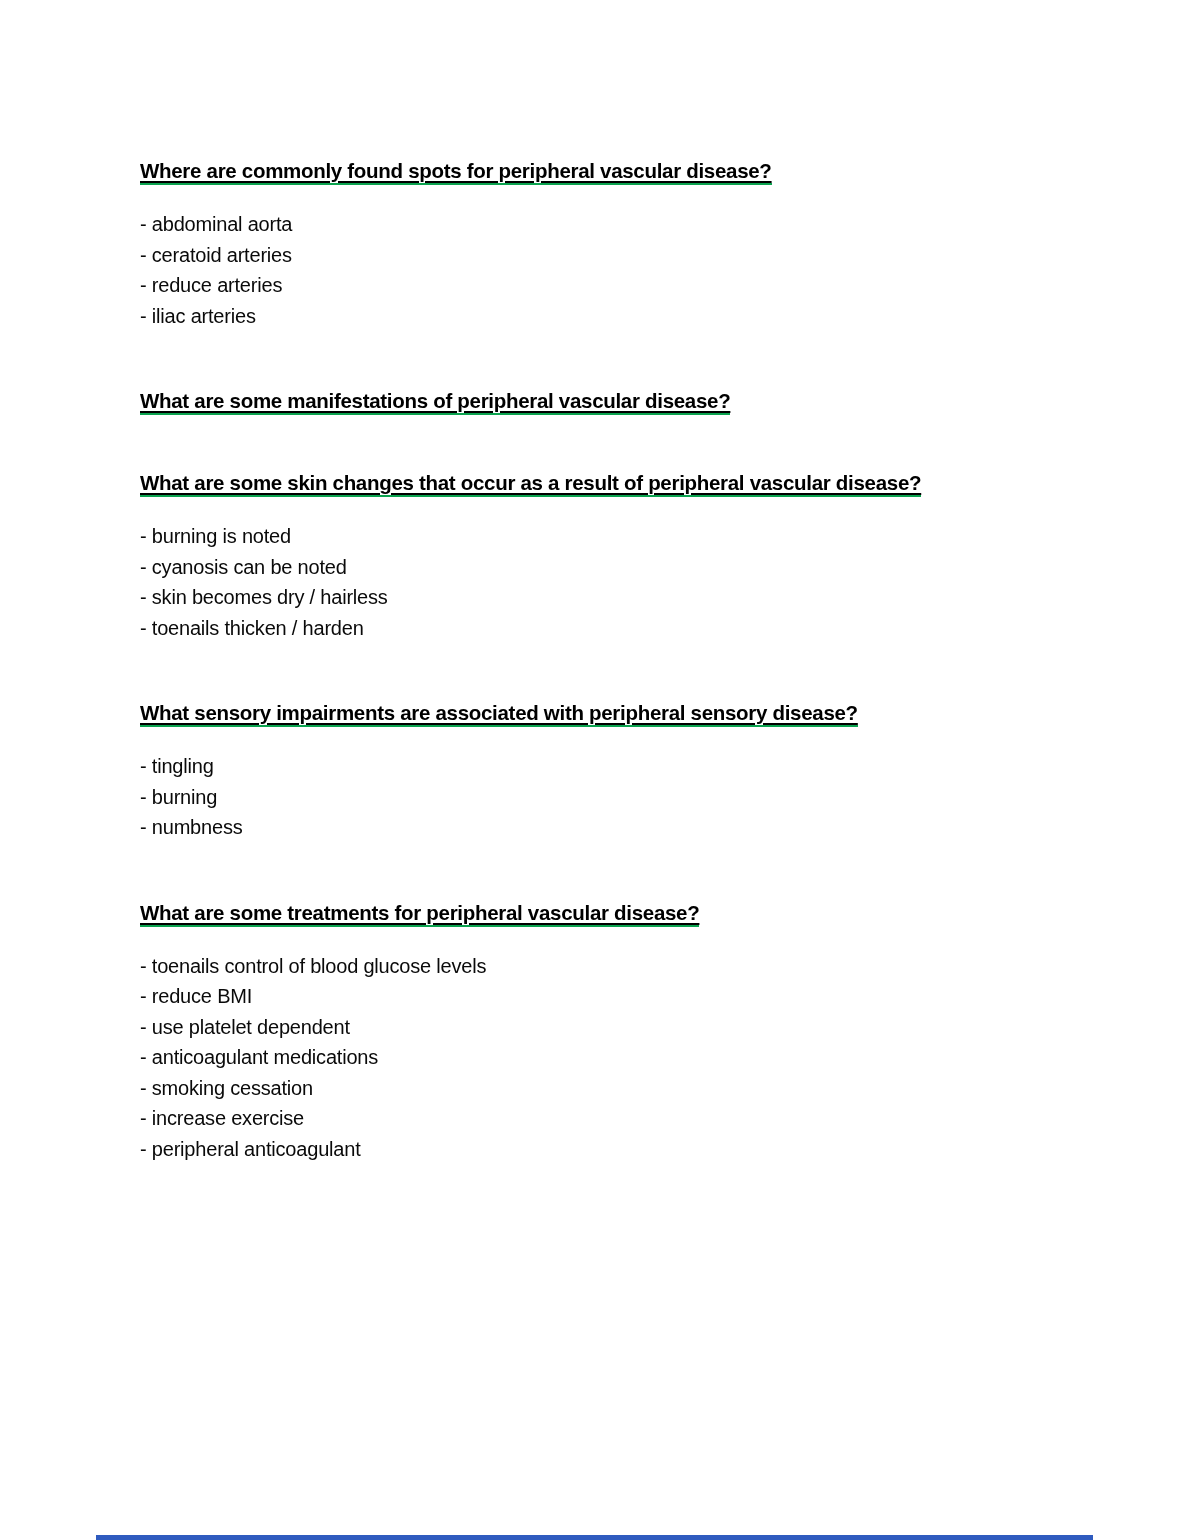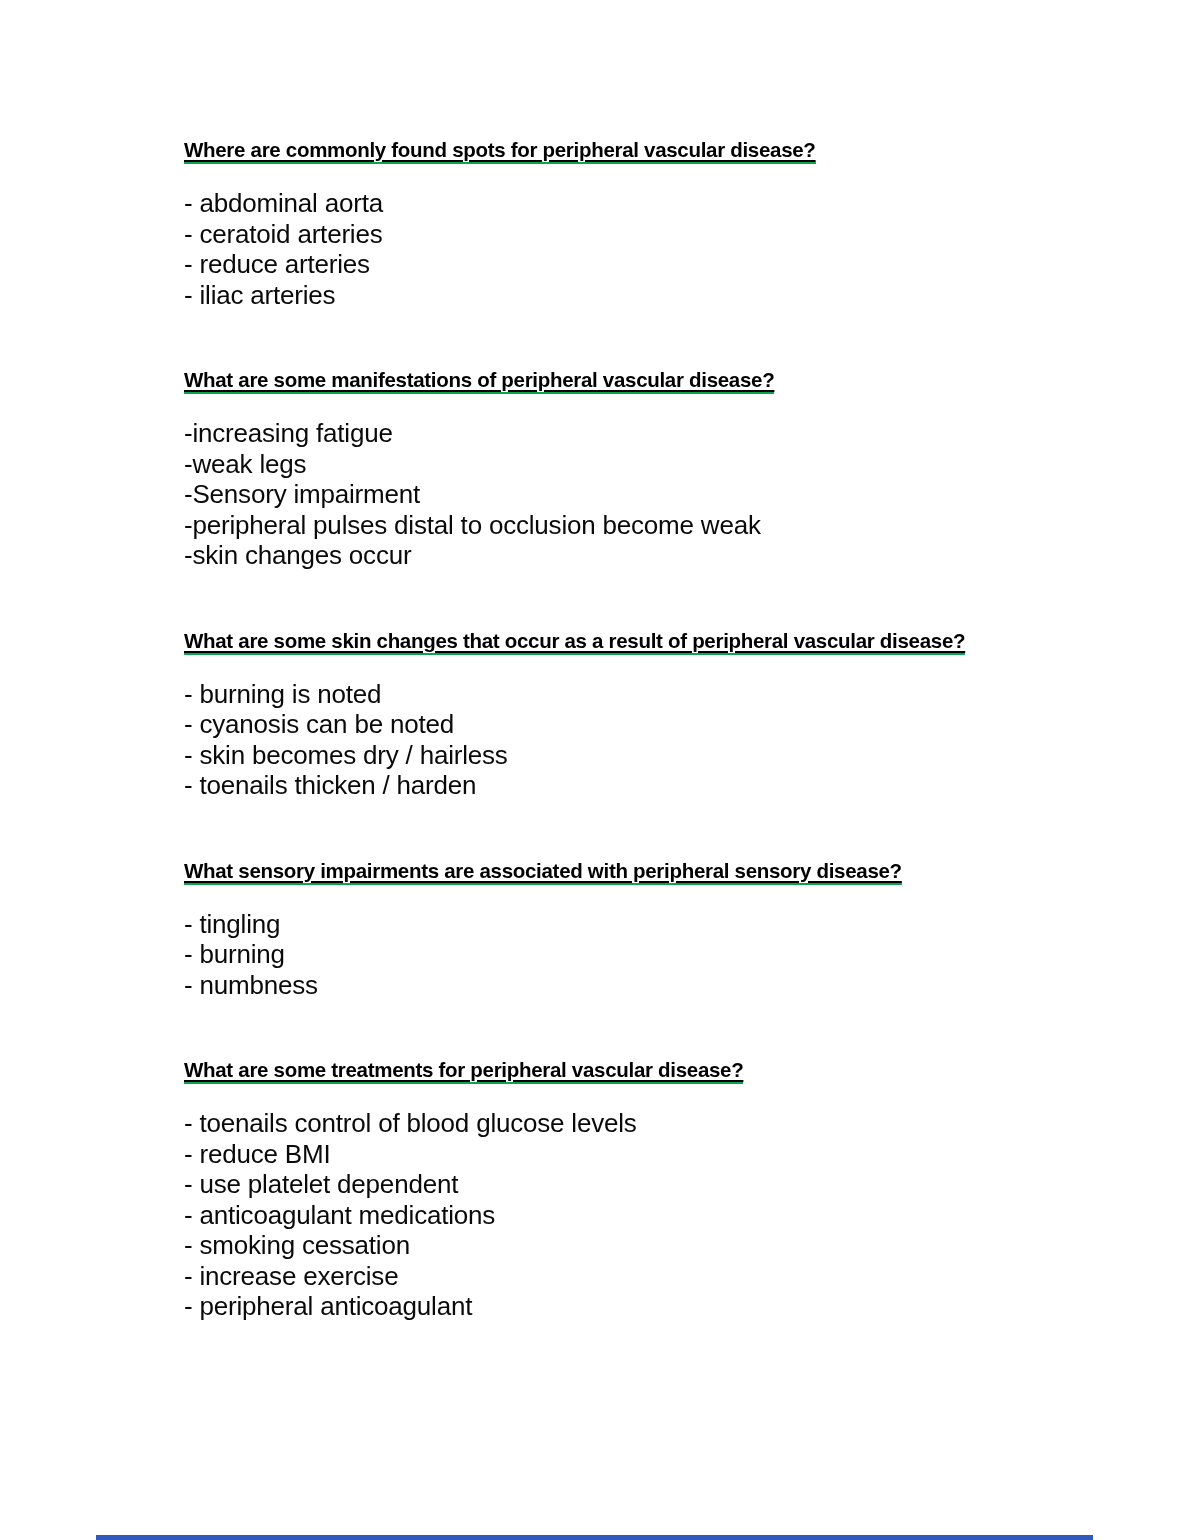--- a/index.html
+++ b/index.html
@@ -11,24 +11,23 @@
     position: relative;
     width: 1190px;
     height: 1540px;
     background: #ffffff;
     overflow: hidden;
     font-family: "Liberation Sans", sans-serif;
     color: #0a0a0a;
   }
   .content {
     position: absolute;
-    top: 138px;
+    top: 159px;
     left: 140px;
     right: 90px;
-    margin-left: 44px;
   }
   .qa-section {
     margin: 0 0 58px 0;
   }
   .question {
     margin: 0 0 26px 0;
     font-size: 20.5px;
     line-height: 24px;
     font-weight: 700;
     font-stretch: condensed;
@@ -39,21 +38,21 @@
     text-decoration: underline;
     text-decoration-thickness: 2px;
     text-underline-offset: 3px;
     border-bottom: 2px solid #0BA34F; 
     padding-bottom: 1px;
   }
   .answers {
     list-style: none;
     margin: 0;
     padding: 0;
-    font-size: 26px;
+    font-size: 20px;
     line-height: 30.5px;
     font-stretch: condensed;
     letter-spacing: -0.2px;
     color: #0a0a0a;
   }
   .answers li {
     white-space: pre;
   }
   .next-page-edge {
     position: absolute;
@@ -75,27 +74,20 @@
       <ul class="answers">
         <li>- abdominal aorta</li>
         <li>- ceratoid arteries</li>
         <li>- reduce arteries</li>
         <li>- iliac arteries</li>
       </ul>
     </section>
 
     <section class="qa-section">
       <h2 class="question"><span class="question-text">What are some manifestations of peripheral vascular disease?</span></h2>
-      <ul class="answers">
-        <li>-increasing fatigue</li>
-        <li>-weak legs</li>
-        <li>-Sensory impairment</li>
-        <li>-peripheral pulses distal to occlusion become weak</li>
-        <li>-skin changes occur</li>
-      </ul>
     </section>
 
     <section class="qa-section">
       <h2 class="question"><span class="question-text">What are some skin changes that occur as a result of peripheral vascular disease?</span></h2>
       <ul class="answers">
         <li>- burning is noted</li>
         <li>- cyanosis can be noted</li>
         <li>- skin becomes dry / hairless</li>
         <li>- toenails thicken / harden</li>
       </ul>

